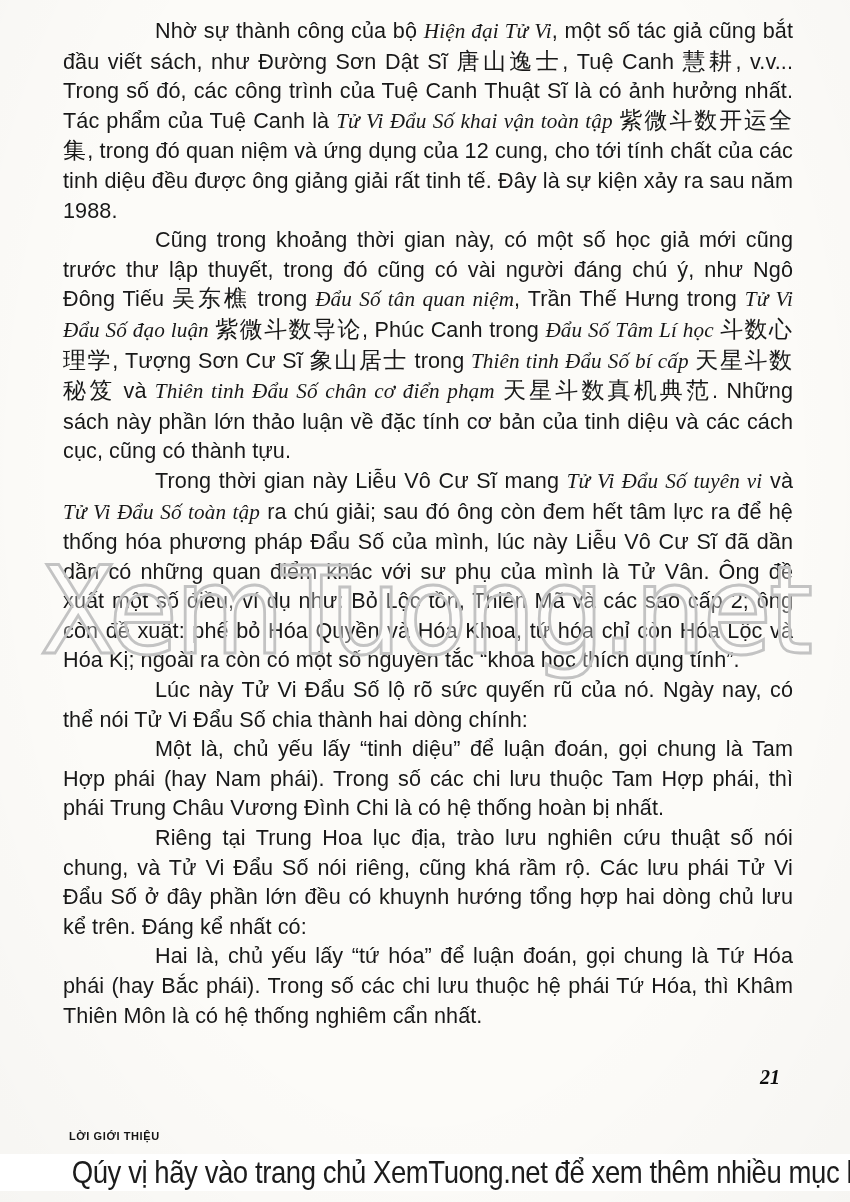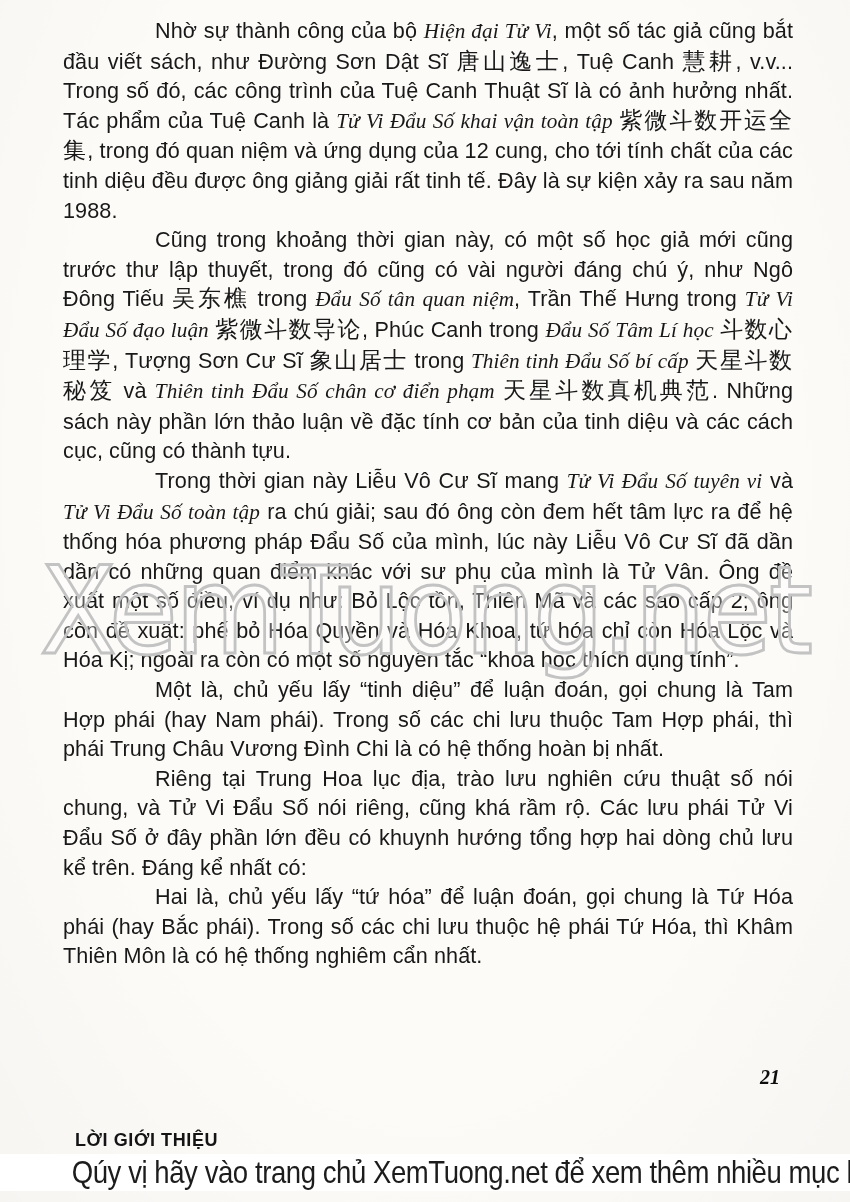--- a/index.html
+++ b/index.html
@@ -50,22 +50,22 @@
     white-space:nowrap;
     font-size:122px;
     letter-spacing:-3px;
     font-family:"DejaVu Sans", sans-serif;
     color:rgba(255,255,255,0.30);
     -webkit-text-stroke:3px #c3c3c3;
     pointer-events:none;
   }
   .footer-label {
     position:absolute;
-    left:75px; top:1130px;
-    font-size:18px;
+    left:69px; top:1130px;
+    font-size:11px;
     font-weight:bold;
     letter-spacing:0.6px;
     color:#141414;
     z-index:1;
   }
   .page-number {
     position:absolute;
     left:722px; top:1066px;
     font-size:20px;
     font-weight:bold;
@@ -96,20 +96,21 @@
 </style>
 </head>
 <body>
 
 <div class="page">
 
   <div class="content">
       <p class="paragraph"><span class="run-n">Nhờ sự thành công của bộ </span><span class="run-i">Hiện đại Tử Vi</span><span class="run-n">, một số tác giả cũng bắt đầu viết sách, như Đường Sơn Dật Sĩ </span><span class="run-c">唐山逸士</span><span class="run-n">, Tuệ Canh </span><span class="run-c">慧耕</span><span class="run-n">, v.v... Trong số đó, các công trình của Tuệ Canh Thuật Sĩ là có ảnh hưởng nhất. Tác phẩm của Tuệ Canh là </span><span class="run-i">Tử Vi Đẩu Số khai vận toàn tập</span><span class="run-n"> </span><span class="run-c">紫微斗数开运全集</span><span class="run-n">, trong đó quan niệm và ứng dụng của 12 cung, cho tới tính chất của các tinh diệu đều được ông giảng giải rất tinh tế. Đây là sự kiện xảy ra sau năm 1988.</span></p>
       <p class="paragraph"><span class="run-n">Cũng trong khoảng thời gian này, có một số học giả mới cũng trước thư lập thuyết, trong đó cũng có vài người đáng chú ý, như Ngô Đông Tiếu </span><span class="run-c">吴东樵</span><span class="run-n"> trong </span><span class="run-i">Đẩu Số tân quan niệm</span><span class="run-n">, Trần Thế Hưng trong </span><span class="run-i">Tử Vi Đẩu Số đạo luận</span><span class="run-n"> </span><span class="run-c">紫微斗数导论</span><span class="run-n">, Phúc Canh trong </span><span class="run-i">Đẩu Số Tâm Lí học</span><span class="run-n"> </span><span class="run-c">斗数心理学</span><span class="run-n">, Tượng Sơn Cư Sĩ </span><span class="run-c">象山居士</span><span class="run-n"> trong </span><span class="run-i">Thiên tinh Đẩu Số bí cấp</span><span class="run-n"> </span><span class="run-c">天星斗数秘笈</span><span class="run-n"> và </span><span class="run-i">Thiên tinh Đẩu Số chân cơ điển phạm</span><span class="run-n"> </span><span class="run-c">天星斗数真机典范</span><span class="run-n">. Những sách này phần lớn thảo luận về đặc tính cơ bản của tinh diệu và các cách cục, cũng có thành tựu.</span></p>
       <p class="paragraph"><span class="run-n">Trong thời gian này Liễu Vô Cư Sĩ mang </span><span class="run-i">Tử Vi Đẩu Số tuyên vi</span><span class="run-n"> và </span><span class="run-i">Tử Vi Đẩu Số toàn tập</span><span class="run-n"> ra chú giải; sau đó ông còn đem hết tâm lực ra để hệ thống hóa phương pháp Đẩu Số của mình, lúc này Liễu Vô Cư Sĩ đã dần dần có những quan điểm khác với sư phụ của mình là Tử Vân. Ông đề xuất một số điều, ví dụ như: Bỏ Lộc tồn, Thiên Mã và các sao cấp 2; ông còn đề xuất: phế bỏ Hóa Quyền và Hóa Khoa, tứ hóa chỉ còn Hóa Lộc và Hóa Kị; ngoài ra còn có một số nguyên tắc “khoa học thích dụng tính”.</span></p>
+      <p class="paragraph"><span class="run-n">Lúc này Tử Vi Đẩu Số lộ rõ sức quyến rũ của nó. Ngày nay, có thể nói Tử Vi Đẩu Số chia thành hai dòng chính:</span></p>
       <p class="paragraph"><span class="run-n">Một là, chủ yếu lấy “tinh diệu” để luận đoán, gọi chung là Tam Hợp phái (hay Nam phái). Trong số các chi lưu thuộc Tam Hợp phái, thì phái Trung Châu Vương Đình Chi là có hệ thống hoàn bị nhất.</span></p>
       <p class="paragraph"><span class="run-n">Riêng tại Trung Hoa lục địa, trào lưu nghiên cứu thuật số nói chung, và Tử Vi Đẩu Số nói riêng, cũng khá rầm rộ. Các lưu phái Tử Vi Đẩu Số ở đây phần lớn đều có khuynh hướng tổng hợp hai dòng chủ lưu kể trên. Đáng kể nhất có:</span></p>
       <p class="paragraph"><span class="run-n">Hai là, chủ yếu lấy “tứ hóa” để luận đoán, gọi chung là Tứ Hóa phái (hay Bắc phái). Trong số các chi lưu thuộc hệ phái Tứ Hóa, thì Khâm Thiên Môn là có hệ thống nghiêm cẩn nhất.</span></p>
     </div>
 
   <div class="watermark">XemTuong.net</div>
 
   <div class="footer-label">LỜI GIỚI THIỆU</div>
 
   <div class="page-number">21</div>

